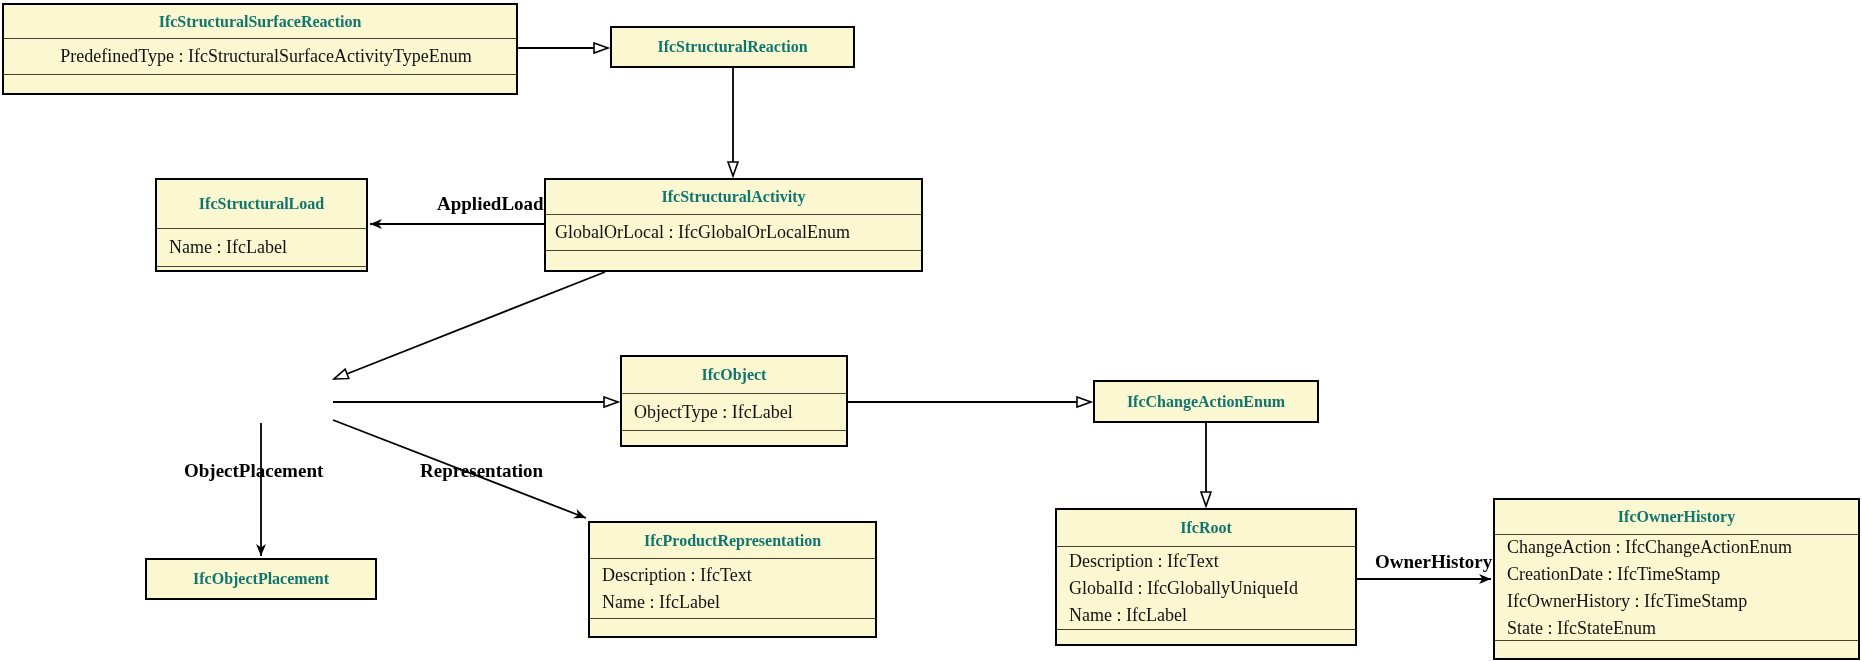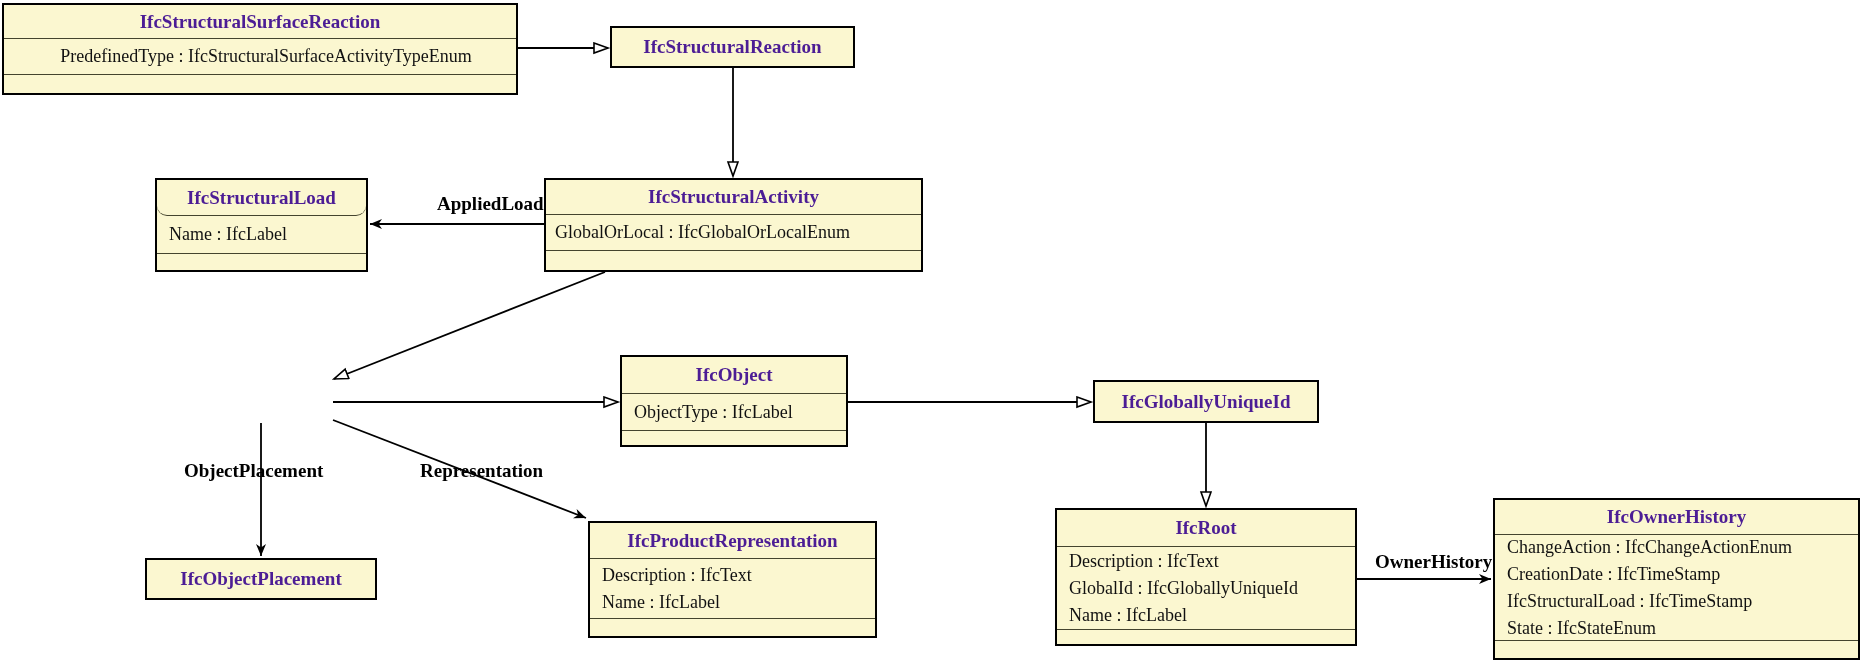--- a/index.html
+++ b/index.html
@@ -15,39 +15,39 @@
     position:absolute;
     box-sizing:border-box;
     background:#fbf7d0;
     border:2px solid #000000;
     display:flex;
     flex-direction:column;
   }
   .cls .t{
     box-sizing:border-box;
     display:flex;align-items:center;justify-content:center;
-    font-weight:bold;font-size:19px;color:#4c1d95;
+    font-weight:bold;font-size:16px;color:#0f766e;
     border-bottom:1px solid #44442e;
     flex:0 0 auto;
   }
   .cls .t.only{border-bottom:none;flex:1 1 auto;}
   .cls .a{
     box-sizing:border-box;
     display:flex;flex-direction:column;justify-content:center;
     padding:2px 0 2px 12px;
     font-size:18px;color:#111;
     line-height:27px;
     border-bottom:1px solid #44442e;
     flex:0 0 auto;
   }
   .cls .e{flex:1 1 auto;}
   
   .c0{left:2px;top:3px;width:516px;height:92px;}    .c0 .t{height:34px;} .c0 .a{height:36px;text-align:center;}
   .c1{left:610px;top:26px;width:245px;height:42px;}
-  .c2{left:155px;top:178px;width:213px;height:94px;} .c2 .t{height:36px;border-radius:10px;} .c2 .a{height:38px;}
+  .c2{left:155px;top:178px;width:213px;height:94px;} .c2 .t{height:49px;} .c2 .a{height:38px;}
   .c3{left:544px;top:178px;width:379px;height:94px;} .c3 .t{height:35px;} .c3 .a{height:36px;}
   .c4{left:188px;top:381px;width:145px;height:42px;}
   .c5{left:620px;top:355px;width:228px;height:92px;} .c5 .t{height:37px;} .c5 .a{height:37px;}
   .c6{left:1093px;top:380px;width:226px;height:43px;}
   .c7{left:145px;top:558px;width:232px;height:42px;}
   .c8{left:588px;top:521px;width:289px;height:117px;} .c8 .t{height:36px;} .c8 .a{height:60px;}
   .c9{left:1055px;top:508px;width:302px;height:138px;} .c9 .t{height:37px;} .c9 .a{height:83px;}
   .c10{left:1493px;top:498px;width:367px;height:162px;} .c10 .t{height:35px;} .c10 .a{height:106px;}
   .lbl{
     position:absolute;
@@ -118,21 +118,21 @@
 
   <div class="cls c5">
     <div class="t">IfcObject</div>
     <div class="a">
       <div>ObjectType : IfcLabel</div>
     </div>
     <div class="e"></div>
   </div>
 
   <div class="cls c6">
-    <div class="t only">IfcGloballyUniqueId</div>
+    <div class="t only">IfcChangeActionEnum</div>
   </div>
 
   <div class="cls c7">
     <div class="t only">IfcObjectPlacement</div>
   </div>
 
   <div class="cls c8">
     <div class="t">IfcProductRepresentation</div>
     <div class="a">
       <div>Description : IfcText</div>
@@ -149,21 +149,21 @@
       <div>Name : IfcLabel</div>
     </div>
     <div class="e"></div>
   </div>
 
   <div class="cls c10">
     <div class="t">IfcOwnerHistory</div>
     <div class="a">
       <div>ChangeAction : IfcChangeActionEnum</div>
       <div>CreationDate : IfcTimeStamp</div>
-      <div>IfcStructuralLoad : IfcTimeStamp</div>
+      <div>IfcOwnerHistory : IfcTimeStamp</div>
       <div>State : IfcStateEnum</div>
     </div>
     <div class="e"></div>
   </div>
 
   <div class="lbl" id="lbl-applied">AppliedLoad</div>
   <div class="lbl" id="lbl-objplace">ObjectPlacement</div>
   <div class="lbl" id="lbl-repr">Representation</div>
   <div class="lbl" id="lbl-owner">OwnerHistory</div>
 

